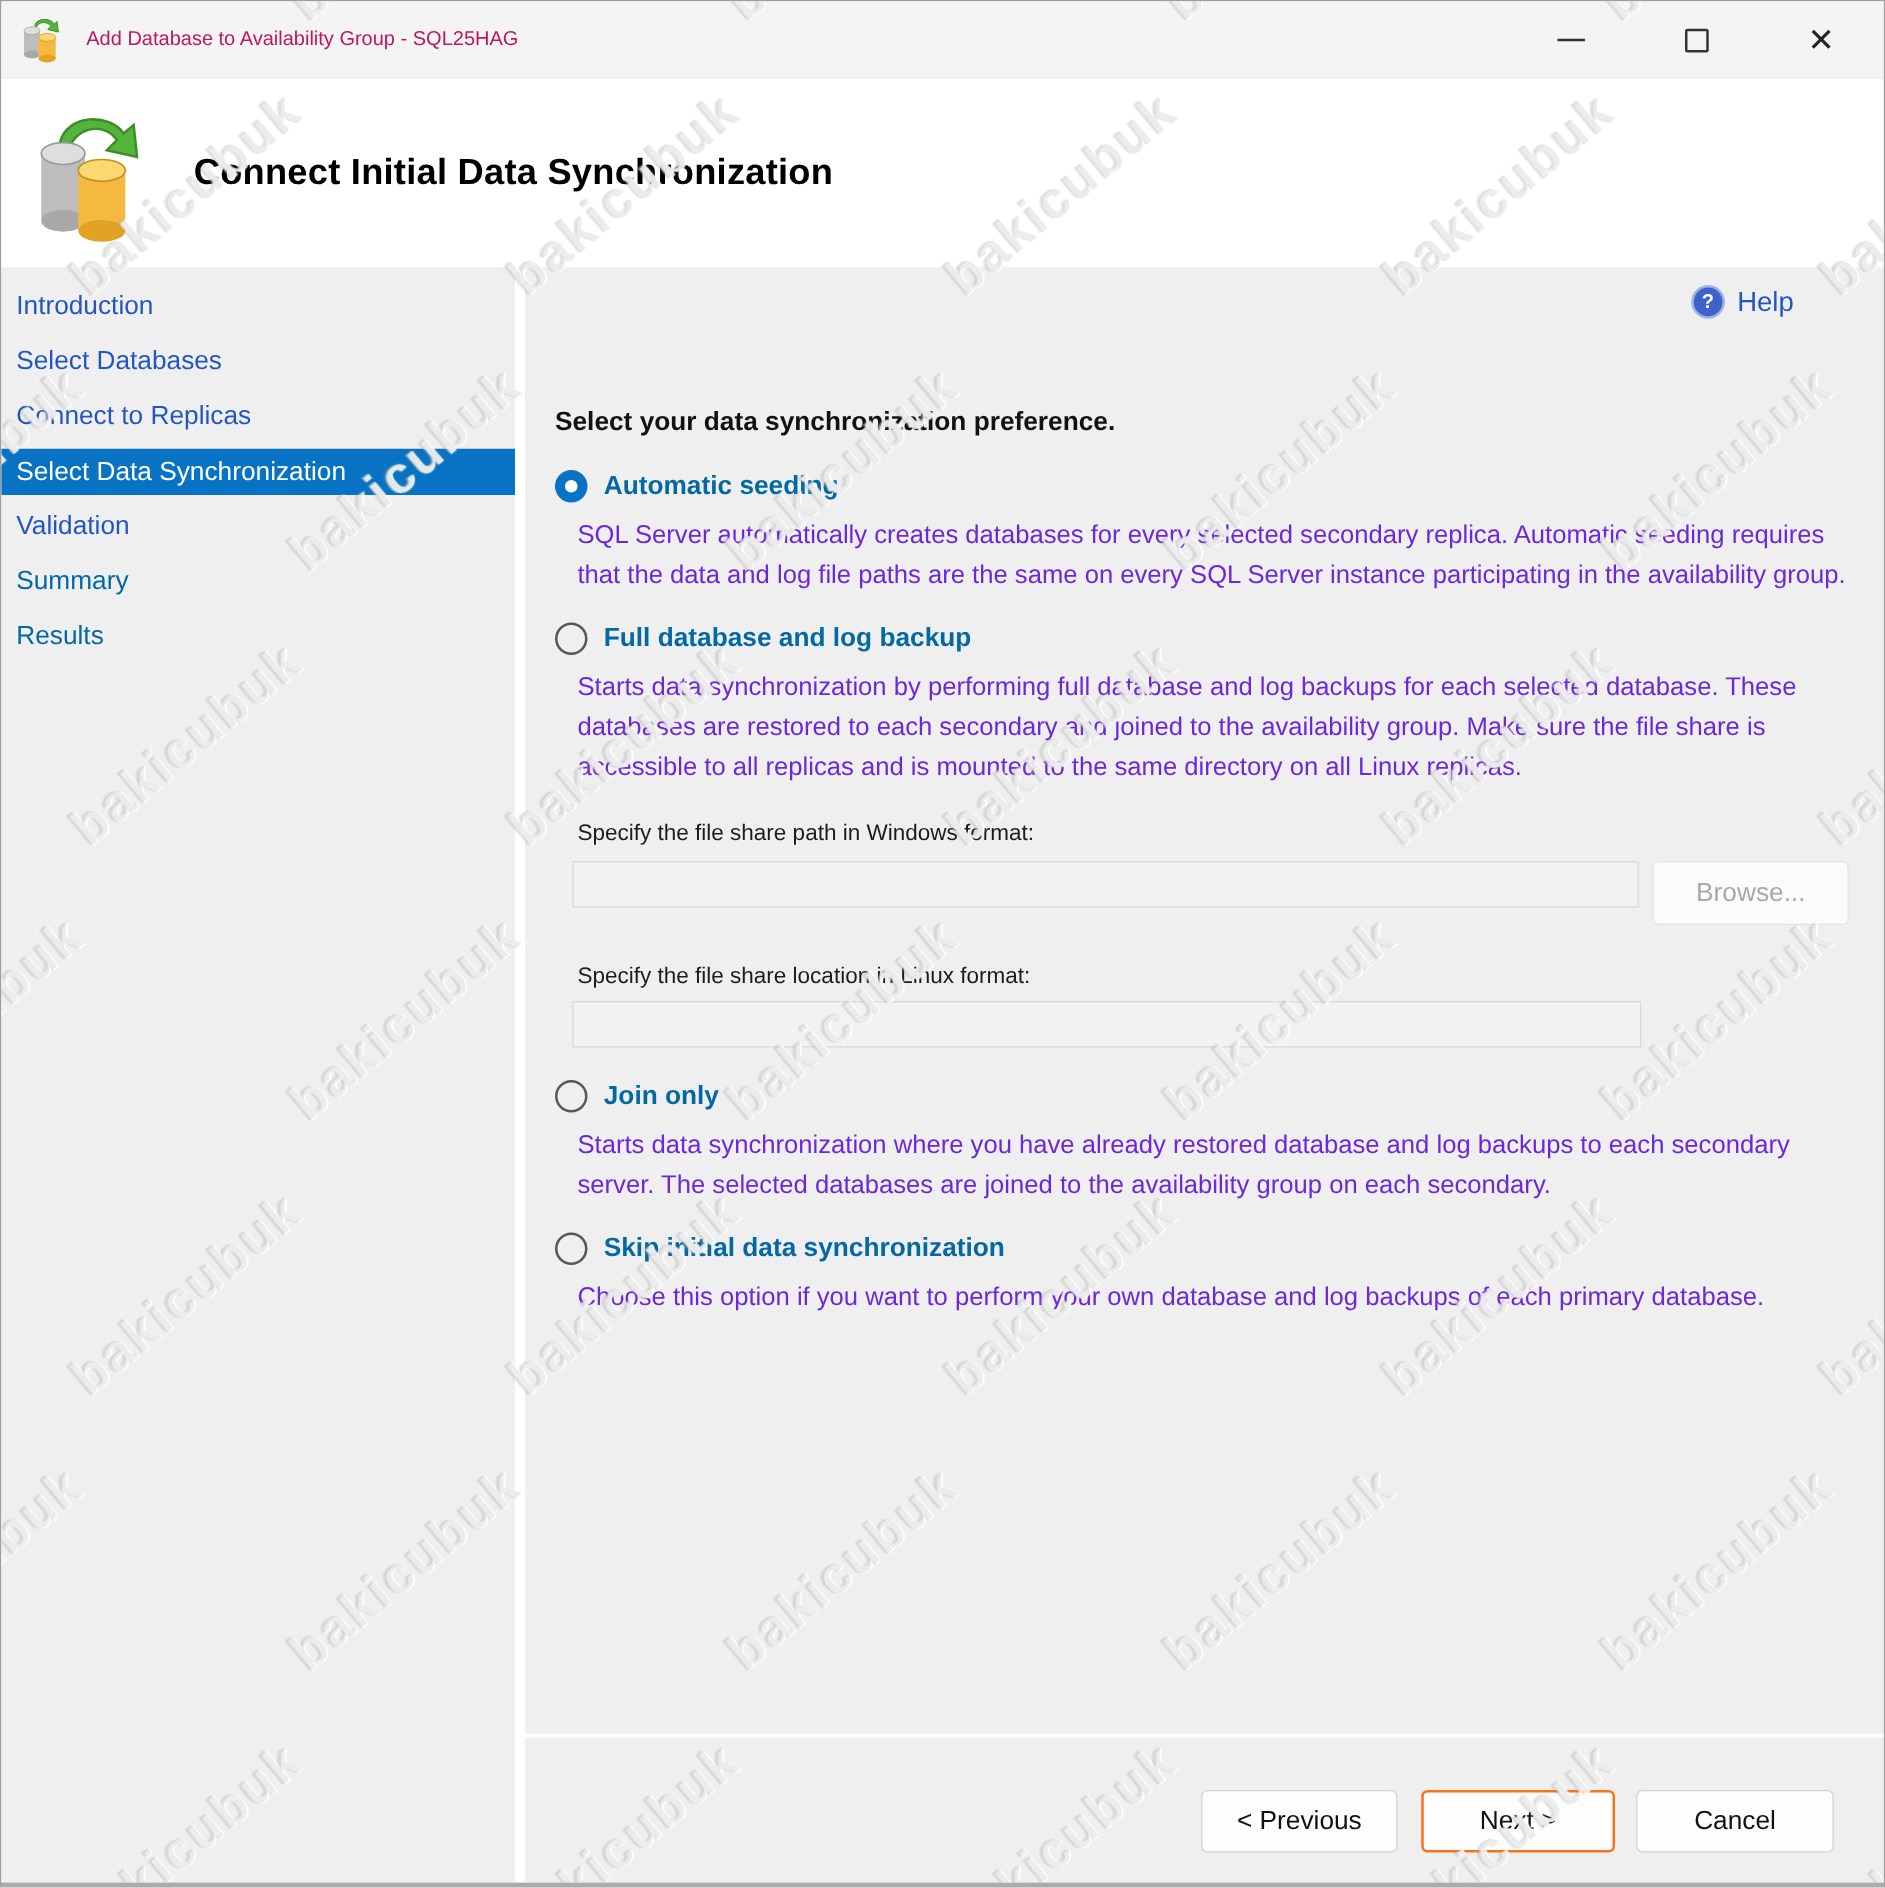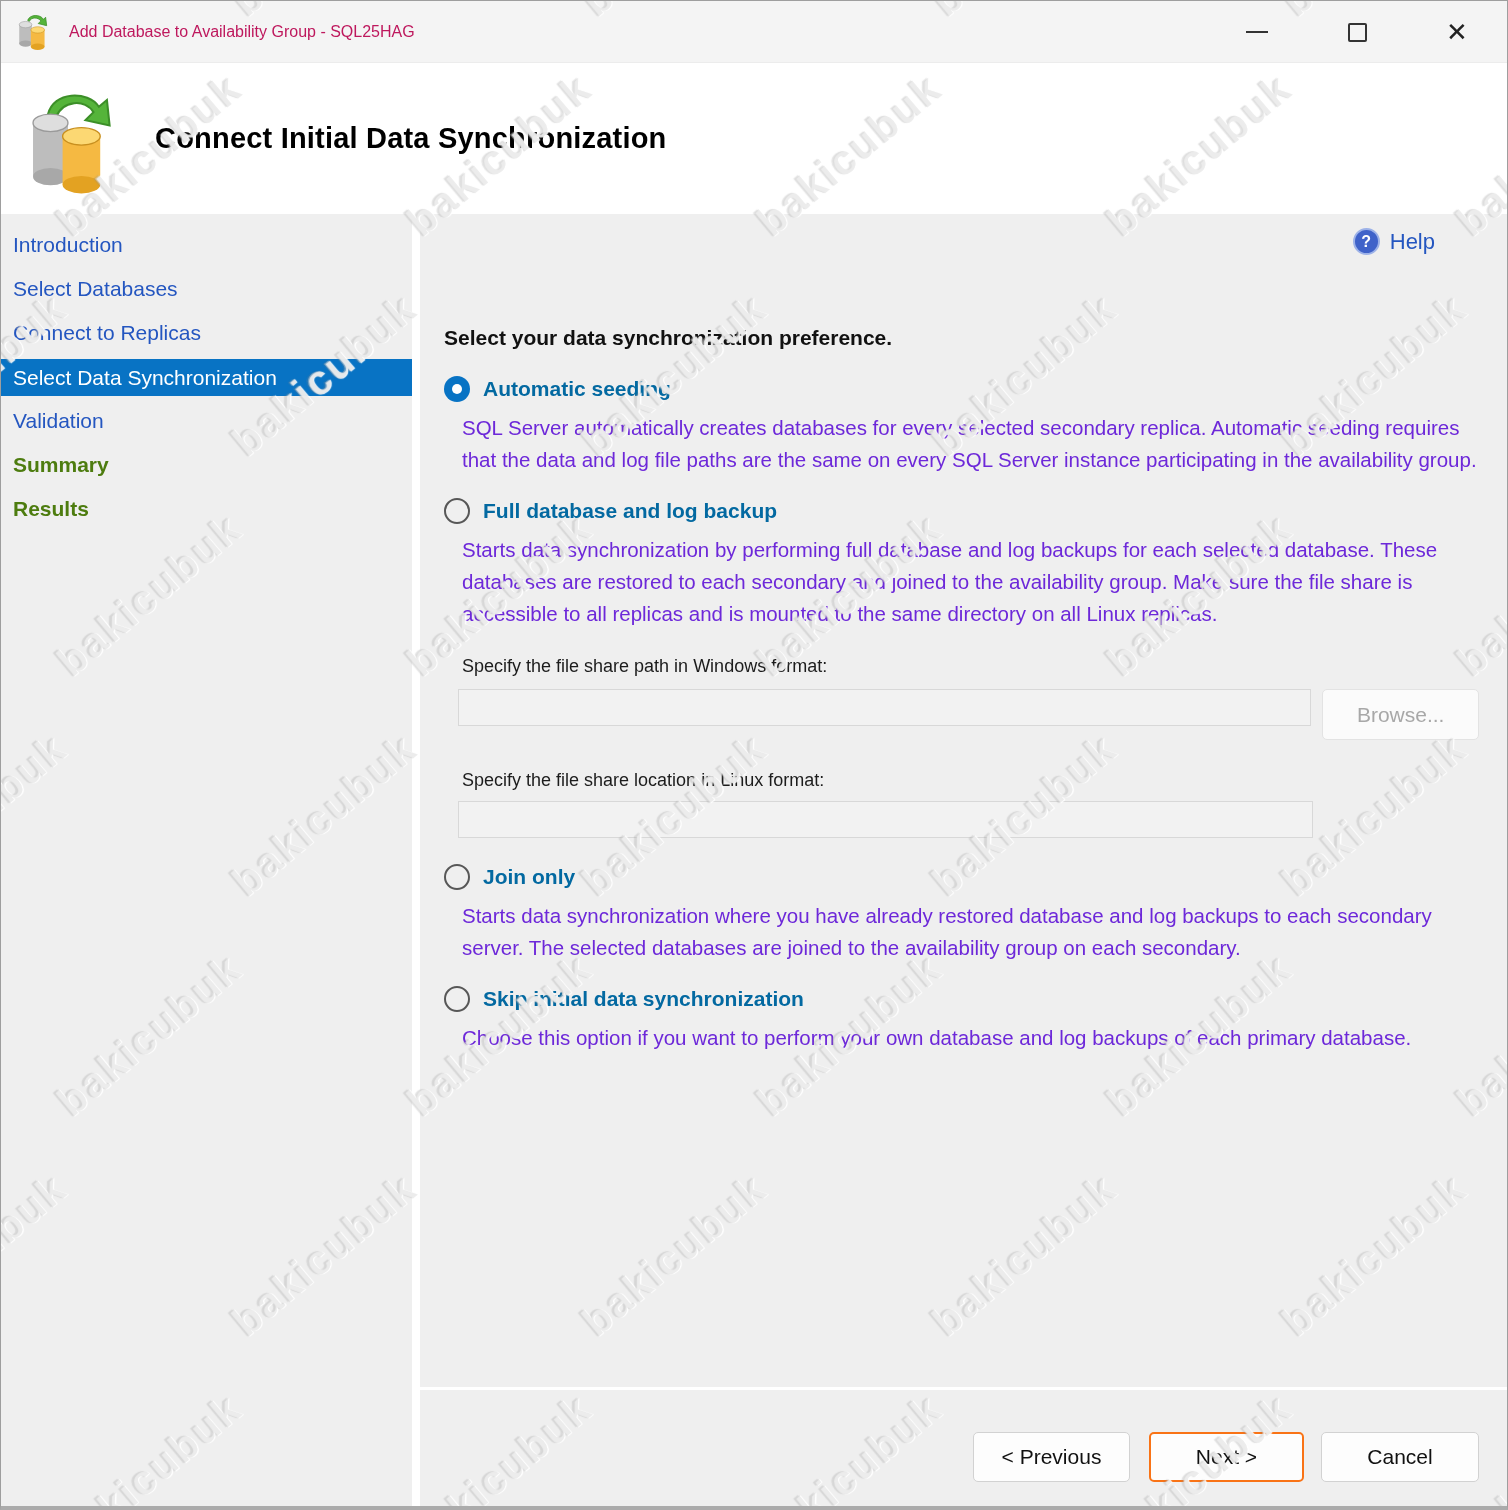--- a/index.html
+++ b/index.html
@@ -54,21 +54,21 @@
   }
   .side-item {
     height: 44px; line-height: 44px; padding-left: 12px;
     font-size: 21px; cursor: default; white-space: nowrap;
   }
   .side-item.link { color: #2456c0; }
   .side-item.active {
     background: #0873c4; color: #ffffff;
     height: 37px; line-height: 37px; margin: 4px 0 3px 0;
   }
-  .side-item.disabled { color: #4d7c0f; font-weight: bold; }
+  .side-item.disabled { color: #0369a1; }
 
   
   .main {
     position: absolute; top: 213px; left: 419px; right: 0; bottom: 0;
     background: #efefef;
     padding: 0 28px 0 24px;
   }
   .help-link {
     position: absolute; top: 14px; right: 72px;
     display: flex; align-items: center; gap: 10px; cursor: pointer;
@@ -120,21 +120,21 @@
     font-size: 21px; color: #a8a8a8; font-family: Liberation Sans, sans-serif;
   }
   .linux-label { margin-top: 30px; }
   .linux-row { margin-top: 10px; }
 
   
   .footer-divider {
     position: absolute; left: 0; right: 0; top: 1173px; height: 3px; background: #ffffff;
   }
   .footer {
-    position: absolute; right: 28px; top: 1218px;
+    position: absolute; right: 40px; top: 1218px;
     display: flex; align-items: center;
   }
   .nav-btn {
     height: 50px; background: #fdfdfd;
     border: 1px solid #d2d2d2; border-radius: 5px;
     font-size: 21px; color: #111; font-family: "Liberation Sans", sans-serif;
     cursor: pointer;
   }
   .btn-previous { width: 157px; margin-right: 19px; }
   .btn-next { width: 155px; margin-right: 17px; border: 2px solid #f97316; }

